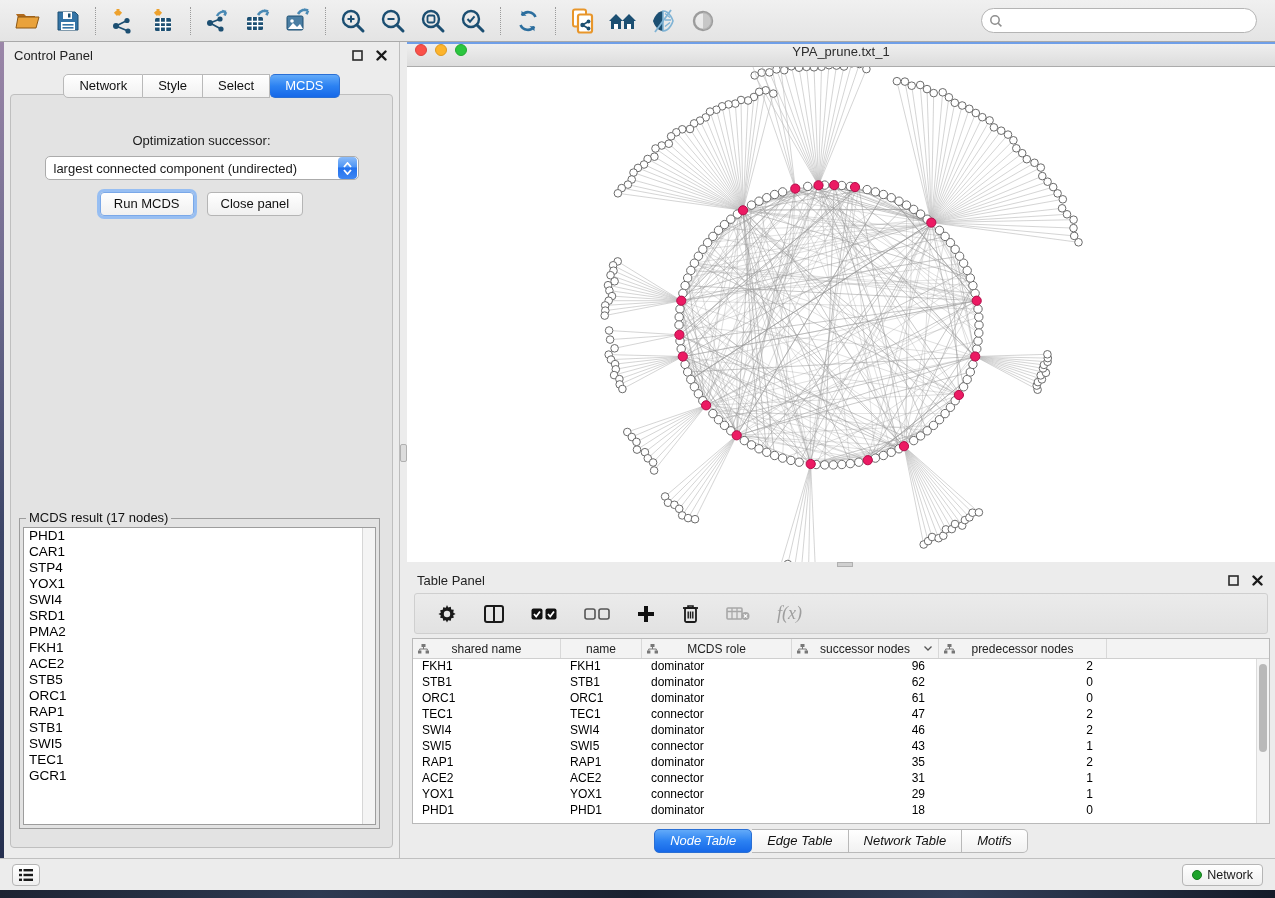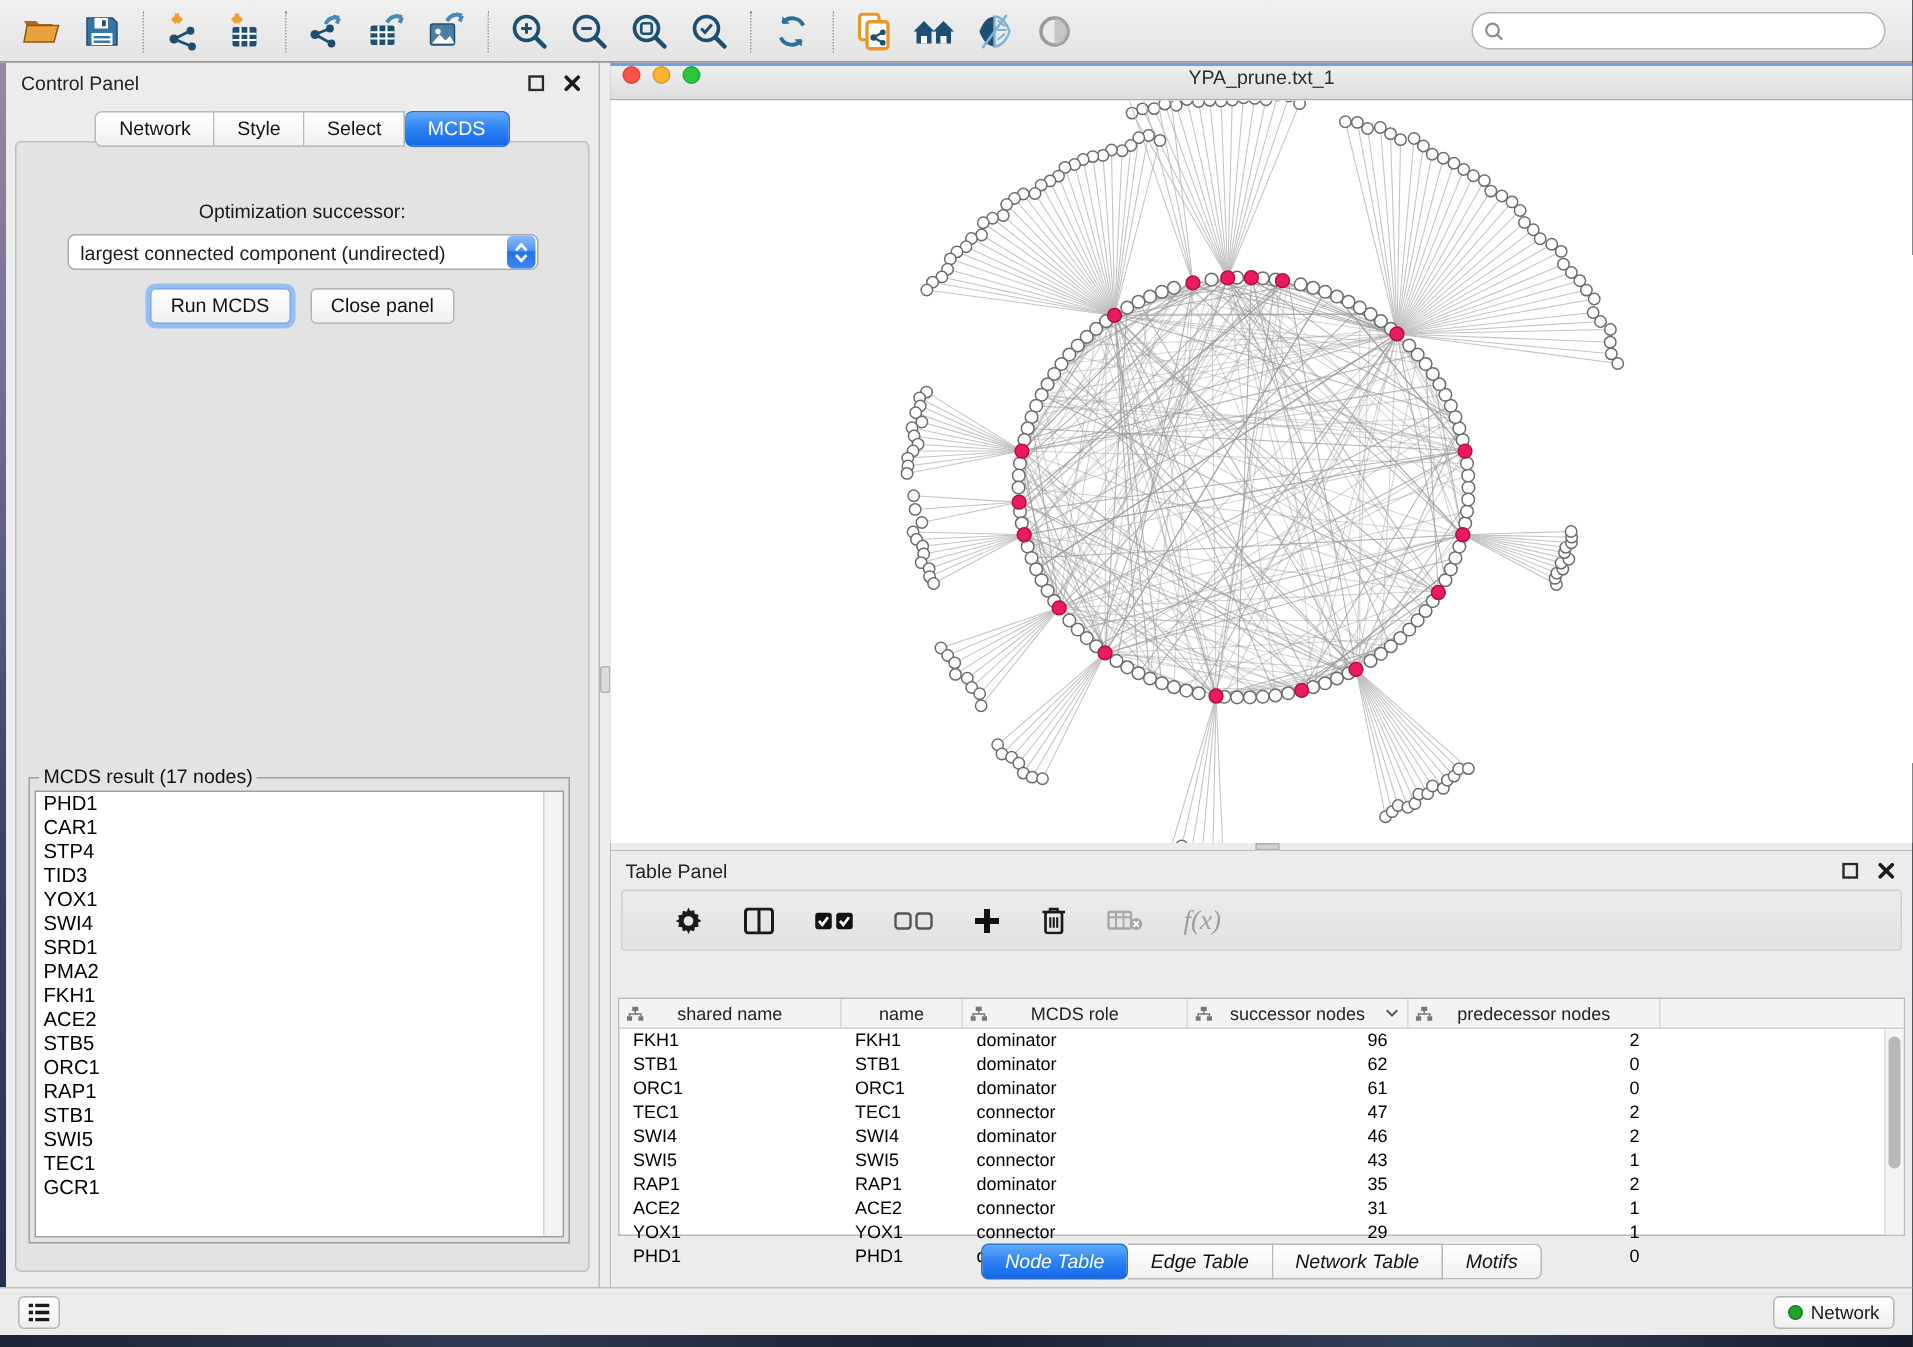--- a/index.html
+++ b/index.html
@@ -80,25 +80,25 @@
     border-bottom:1px solid #ababab; display:flex; align-items:flex-start; padding:0 8px; position:relative; }
   .traffic { display:flex; gap:8px; }
   .light { width:12px; height:12px; border-radius:50%; }
   .net-title { position:absolute; left:0; right:0; text-align:center; font-size:13px; color:#2c2c2c; }
   .net-canvas { position:absolute; left:0; top:23px; right:0; bottom:0; background:#ffffff; overflow:hidden; }
 
   
   .table-panel { position:absolute; left:407px; top:567px; width:868px; height:291px; background:#ececec; }
   .tp-toolbar { position:absolute; left:7px; right:7px; top:26px; height:41px;
     background:linear-gradient(180deg,#ebebeb,#e2e2e2); border:1px solid #cfcfcf; border-radius:3px;
-    display:flex; align-items:center; gap:27px; padding-left:34px; }
+    display:flex; align-items:center; gap:27px; padding-left:22px; }
   .tp-ico { display:flex; align-items:center; justify-content:center; }
   .fx { font-family:"Liberation Serif",serif; font-style:italic; font-size:18px; color:#9e9e9e; }
   .tbl { position:absolute; left:5px; right:5px; top:71px; bottom:34px; background:#fff;
-    border:1px solid #b9b9b9;margin-top:27px; }
+    border:1px solid #b9b9b9; }
   .tbl-header { display:flex; height:20px; background:#f3f3f3; border-bottom:1px solid #cfcfcf; }
   .th { position:relative; border-right:1px solid #d8d8d8; font-size:12px; color:#222;
     display:flex; align-items:center; justify-content:center; }
   .th .tree-ico { position:absolute; left:5px; top:5px; }
   .th .sort { position:absolute; right:6px; top:7px; }
   .tbl-body { position:relative; }
   .tr { display:flex; height:16px; }
   .td { font-size:12px; color:#000; overflow:hidden; white-space:nowrap; }
   .td.txt { padding-left:9px; }
   .td.num { text-align:right; padding-right:14px; }
@@ -301,21 +301,20 @@
       <div class="btn-row">
         <button class="mac-btn focused">Run MCDS</button>
         <button class="mac-btn">Close panel</button>
       </div>
       <div class="groupbox">
         <span class="legend">MCDS result (17 nodes)</span>
         <div class="mcds-list" id="mcds-list">
           <div class="mcds-item">PHD1</div>
             <div class="mcds-item">CAR1</div>
             <div class="mcds-item">STP4</div>
-            <div class="mcds-item">TID3</div>
             <div class="mcds-item">YOX1</div>
             <div class="mcds-item">SWI4</div>
             <div class="mcds-item">SRD1</div>
             <div class="mcds-item">PMA2</div>
             <div class="mcds-item">FKH1</div>
             <div class="mcds-item">ACE2</div>
             <div class="mcds-item">STB5</div>
             <div class="mcds-item">ORC1</div>
             <div class="mcds-item">RAP1</div>
             <div class="mcds-item">STB1</div>

